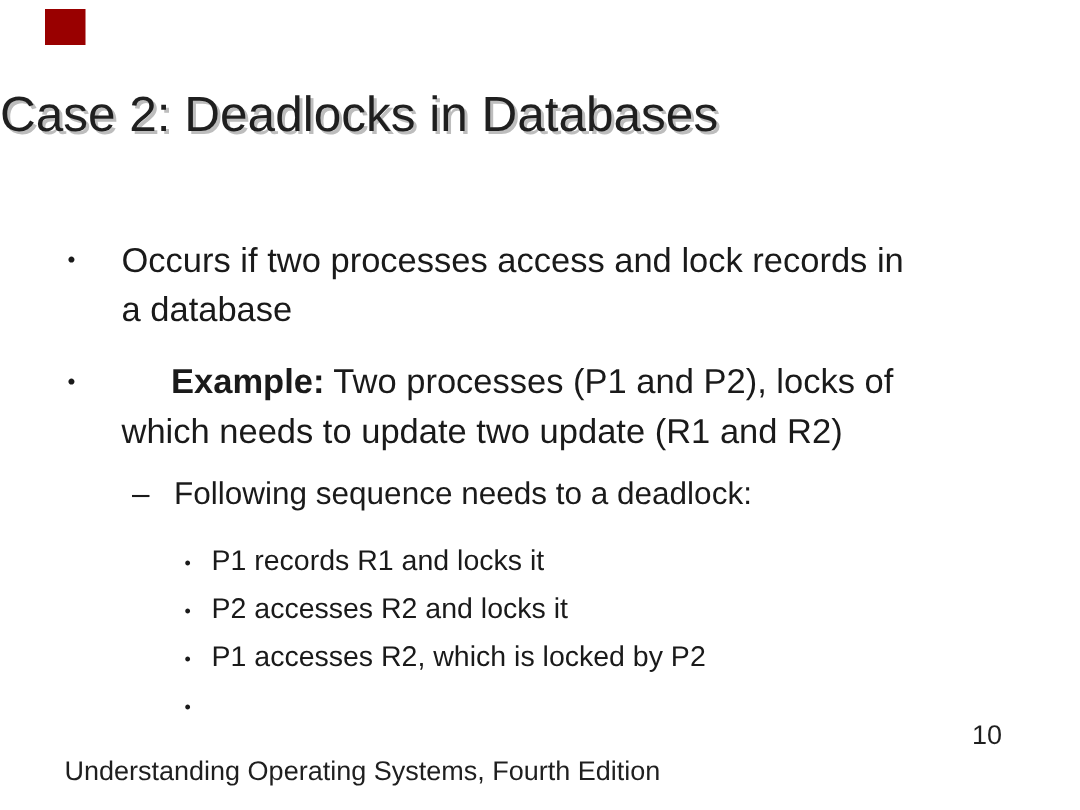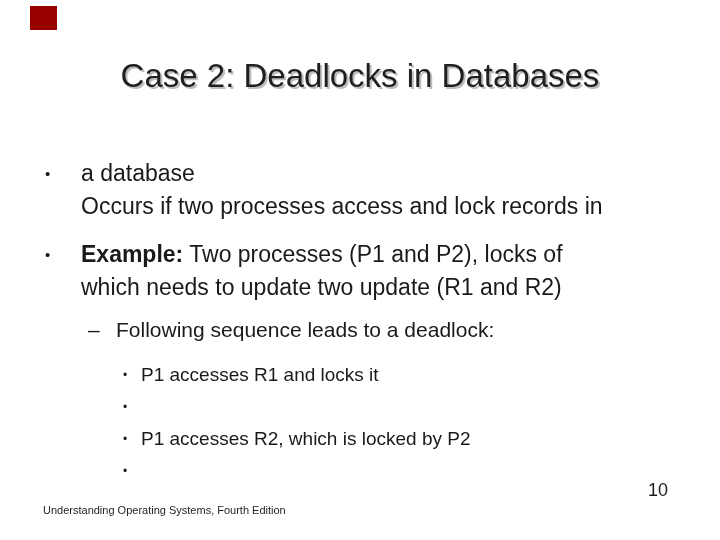--- a/index.html
+++ b/index.html
@@ -22,21 +22,21 @@
     top: 6px;
     width: 27px;
     height: 24px;
     background: #990000;
   }
   .slide-title {
     position: absolute;
     top: 57px;
     left: 0;
     width: 100%;
-    text-align: center;
+    text-align: left;
     font-size: 33px;
     font-weight: 400;
     color: #1f1f1f;
     text-shadow: 2px 2px 0 #bdbdbd;
     white-space: nowrap;
   }
   .content {
     position: absolute;
     left: 40px;
     top: 157px;
@@ -54,21 +54,21 @@
   .lvl1 .marker {
     flex: 0 0 36px;
     padding-left: 5px;
     font-size: 15px;
     line-height: 33px;
   }
   .lvl1 .text-col {
     flex: 1 1 auto;
   }
   .bullet2 { margin-top: 15px; }
-  .bold-lead { font-weight: 700; }
+  .bold-lead { font-weight: 700; margin-left: 33px; }
   .lvl2 {
     margin-top: 11px;
     margin-left: 48px;
     font-size: 21px;
     line-height: 30px;
   }
   .lvl2 .marker {
     flex: 0 0 28px;
     font-size: 21px;
   }
@@ -80,21 +80,21 @@
   }
   .lvl3 .marker {
     flex: 0 0 18px;
     font-size: 12px;
     line-height: 32px;
   }
   .footer-left {
     position: absolute;
     left: 43px;
     top: 504px;
-    font-size: 11px;
+    font-size: 18px;
     color: #1f1f1f;
   }
   .footer-page {
     position: absolute;
     right: 52px;
     top: 480px;
     font-size: 18px;
     color: #1f1f1f;
   }
 </style>
@@ -105,45 +105,46 @@
 
   <div class="accent-block" style="background: rgb(153, 0, 0);"></div>
 
   <div class="slide-title">Case 2: Deadlocks in Databases</div>
 
   <div class="content">
 
     <div class="bullet-row lvl1">
       <span class="marker">•</span>
       <span class="text-col">
+        <span style="display:block">Occurs if two processes access and lock records in</span>
         <span style="display:block">a database</span>
-        <span style="display:block">Occurs if two processes access and lock records in</span>
       </span>
     </div>
 
     <div class="bullet-row lvl1 bullet2">
       <span class="marker">•</span>
       <span class="text-col">
         <span style="display:block"><span class="bold-lead">Example:</span><span> Two processes (P1 and P2), locks of</span></span>
         <span style="display:block">which needs to update two update (R1 and R2)</span>
       </span>
     </div>
 
     <div class="bullet-row lvl2">
       <span class="marker">–</span>
-      <span class="text-col">Following sequence leads to a deadlock:</span>
+      <span class="text-col">Following sequence needs to a deadlock:</span>
     </div>
 
     <div class="steps">
       <div class="bullet-row lvl3">
         <span class="marker">•</span>
-        <span class="text-col">P1 accesses R1 and locks it</span>
+        <span class="text-col">P1 records R1 and locks it</span>
       </div>
       <div class="bullet-row lvl3">
         <span class="marker">•</span>
+        <span class="text-col">P2 accesses R2 and locks it</span>
       </div>
       <div class="bullet-row lvl3">
         <span class="marker">•</span>
         <span class="text-col">P1 accesses R2, which is locked by P2</span>
       </div>
       <div class="bullet-row lvl3">
         <span class="marker">•</span>
       </div>
     </div>
 

